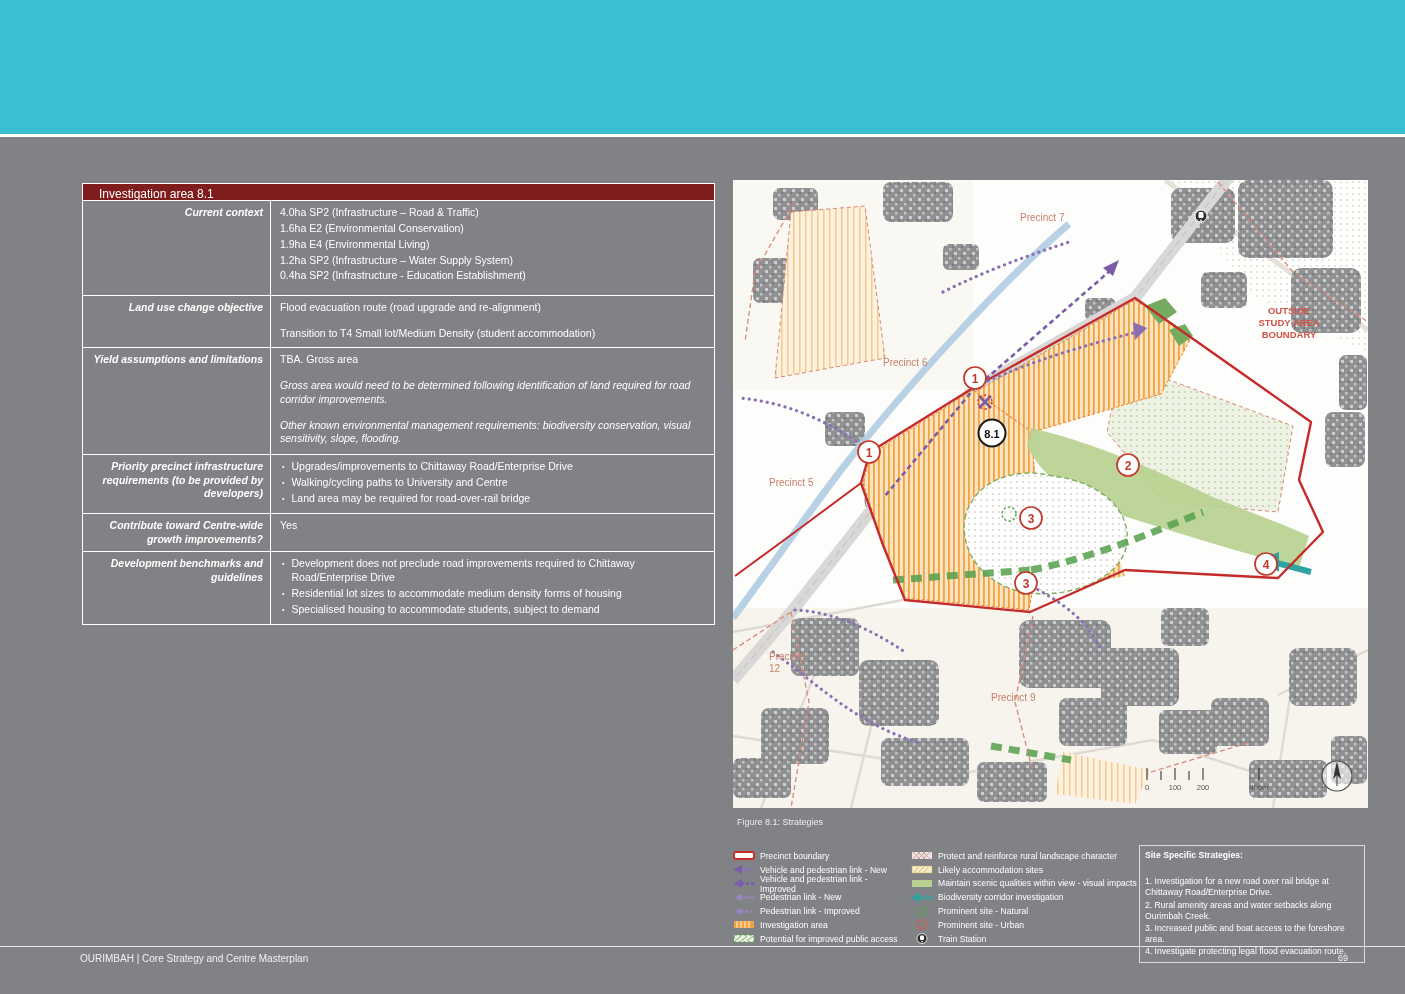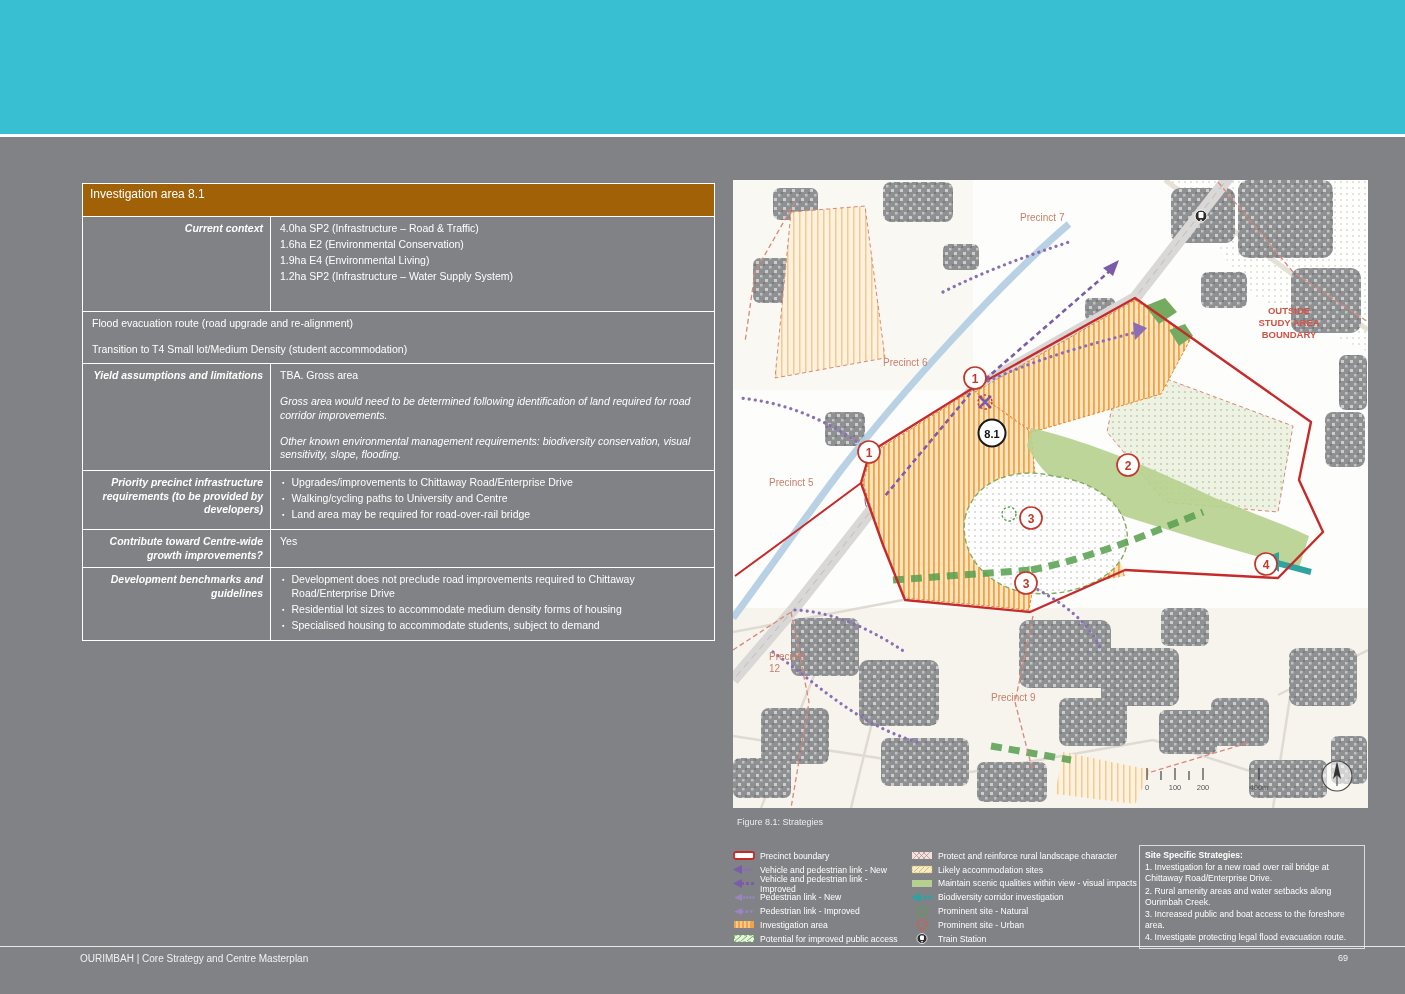--- a/index.html
+++ b/index.html
@@ -6,21 +6,21 @@
   body{
     width:1405px;height:994px;position:relative;overflow:hidden;
     background:#818285;
     font-family:"Liberation Sans", sans-serif;
     -webkit-font-smoothing:antialiased;
   }
   .topband{position:absolute;left:0;top:0;width:1405px;height:134px;background:#39bfd2;border-bottom:3px solid #ffffff;}
 
   
   .ia-table{position:absolute;left:82px;top:183px;width:631px;color:#ffffff;border:1.5px solid #ffffff;}
-  .ia-header{background:#a16207;height:32px;line-height:20px;padding-left:7px;font-size:12px;color:#ffffff;}
+  .ia-header{background:#7f1d1d;height:16px;line-height:20px;padding-left:16px;font-size:12px;color:#ffffff;}
   .ia-row{display:flex;border-top:1.5px solid #ffffff;}
   .cell-l{width:176px;padding:5px 7px 5px 4px;text-align:right;font-style:italic;font-weight:bold;font-size:10.5px;line-height:1.3;border-right:1.5px solid #ffffff;flex:none;}
   .cell-v{flex:1;padding:5px 9px;font-size:10.5px;line-height:1.32;}
   .r1{min-height:94px}.r2{min-height:51px}.r3{min-height:106px}.r4{min-height:56px}.r5{min-height:22px}.r6{min-height:66px}
   .tight div{margin:0 0 2px 0;}
   .para{margin:0 0 12px 0;}
   .para:last-child{margin-bottom:0;}
   .ital{font-style:italic;}
   .bullet{display:flex;margin:0 0 2px 0;}
   .bullet::before{content:"▪";font-size:7px;line-height:14px;margin:0 7px 0 2px;}
@@ -34,21 +34,21 @@
   .legend{position:absolute;left:733px;top:849px;color:#ffffff;font-size:8.6px;}
   .lg-col{position:absolute;top:0;}
   .lg-col1{left:0;width:172px;}
   .lg-col2{left:178px;width:228px;}
   .lg-item{display:flex;align-items:center;height:13.8px;}
   .lg-icon{width:22px;height:11px;margin-right:5px;flex:none;display:flex;align-items:center;}
   .lg-icon svg{display:block;}
 
   
   .strategies{position:absolute;left:1139px;top:845px;width:214px;border:1px solid #dcdcdc;padding:4px 5px;color:#ffffff;font-size:8.6px;line-height:1.3;}
-  .strategies .st-title{font-weight:bold;margin-bottom:1px;}
+  .strategies .st-title{font-weight:bold;margin-bottom:15px;}
   .strategies .st-item{margin-bottom:1px;}
 
   
   .footer-rule{position:absolute;left:0;top:946px;width:1405px;border-top:1px solid #e9e9e9;}
   .footer-left{position:absolute;left:80px;top:953px;font-size:10px;color:#f2f2f2;}
   .footer-right{position:absolute;left:1338px;top:953px;font-size:9px;color:#f2f2f2;}
 </style>
 </head>
 <body>
 
@@ -57,24 +57,26 @@
 <div class="ia-table">
   <div class="ia-header">Investigation area 8.1</div>
 
   <div class="ia-row r1">
     <div class="cell-l">Current context</div>
     <div class="cell-v tight">
       <div>4.0ha SP2 (Infrastructure – Road &amp; Traffic)</div>
       <div>1.6ha E2 (Environmental Conservation)</div>
       <div>1.9ha E4 (Environmental Living)</div>
       <div>1.2ha SP2 (Infrastructure – Water Supply System)</div>
+      <div>0.4ha SP2 (Infrastructure - Education Establishment)</div>
     </div>
   </div>
 
   <div class="ia-row r2">
+    <div class="cell-l">Land use change objective</div>
     <div class="cell-v">
       <div class="para">Flood evacuation route (road upgrade and re-alignment)</div>
       <div class="para">Transition to T4 Small lot/Medium Density (student accommodation)</div>
     </div>
   </div>
 
   <div class="ia-row r3">
     <div class="cell-l">Yield assumptions and limitations</div>
     <div class="cell-v">
       <div class="para">TBA. Gross area</div>

